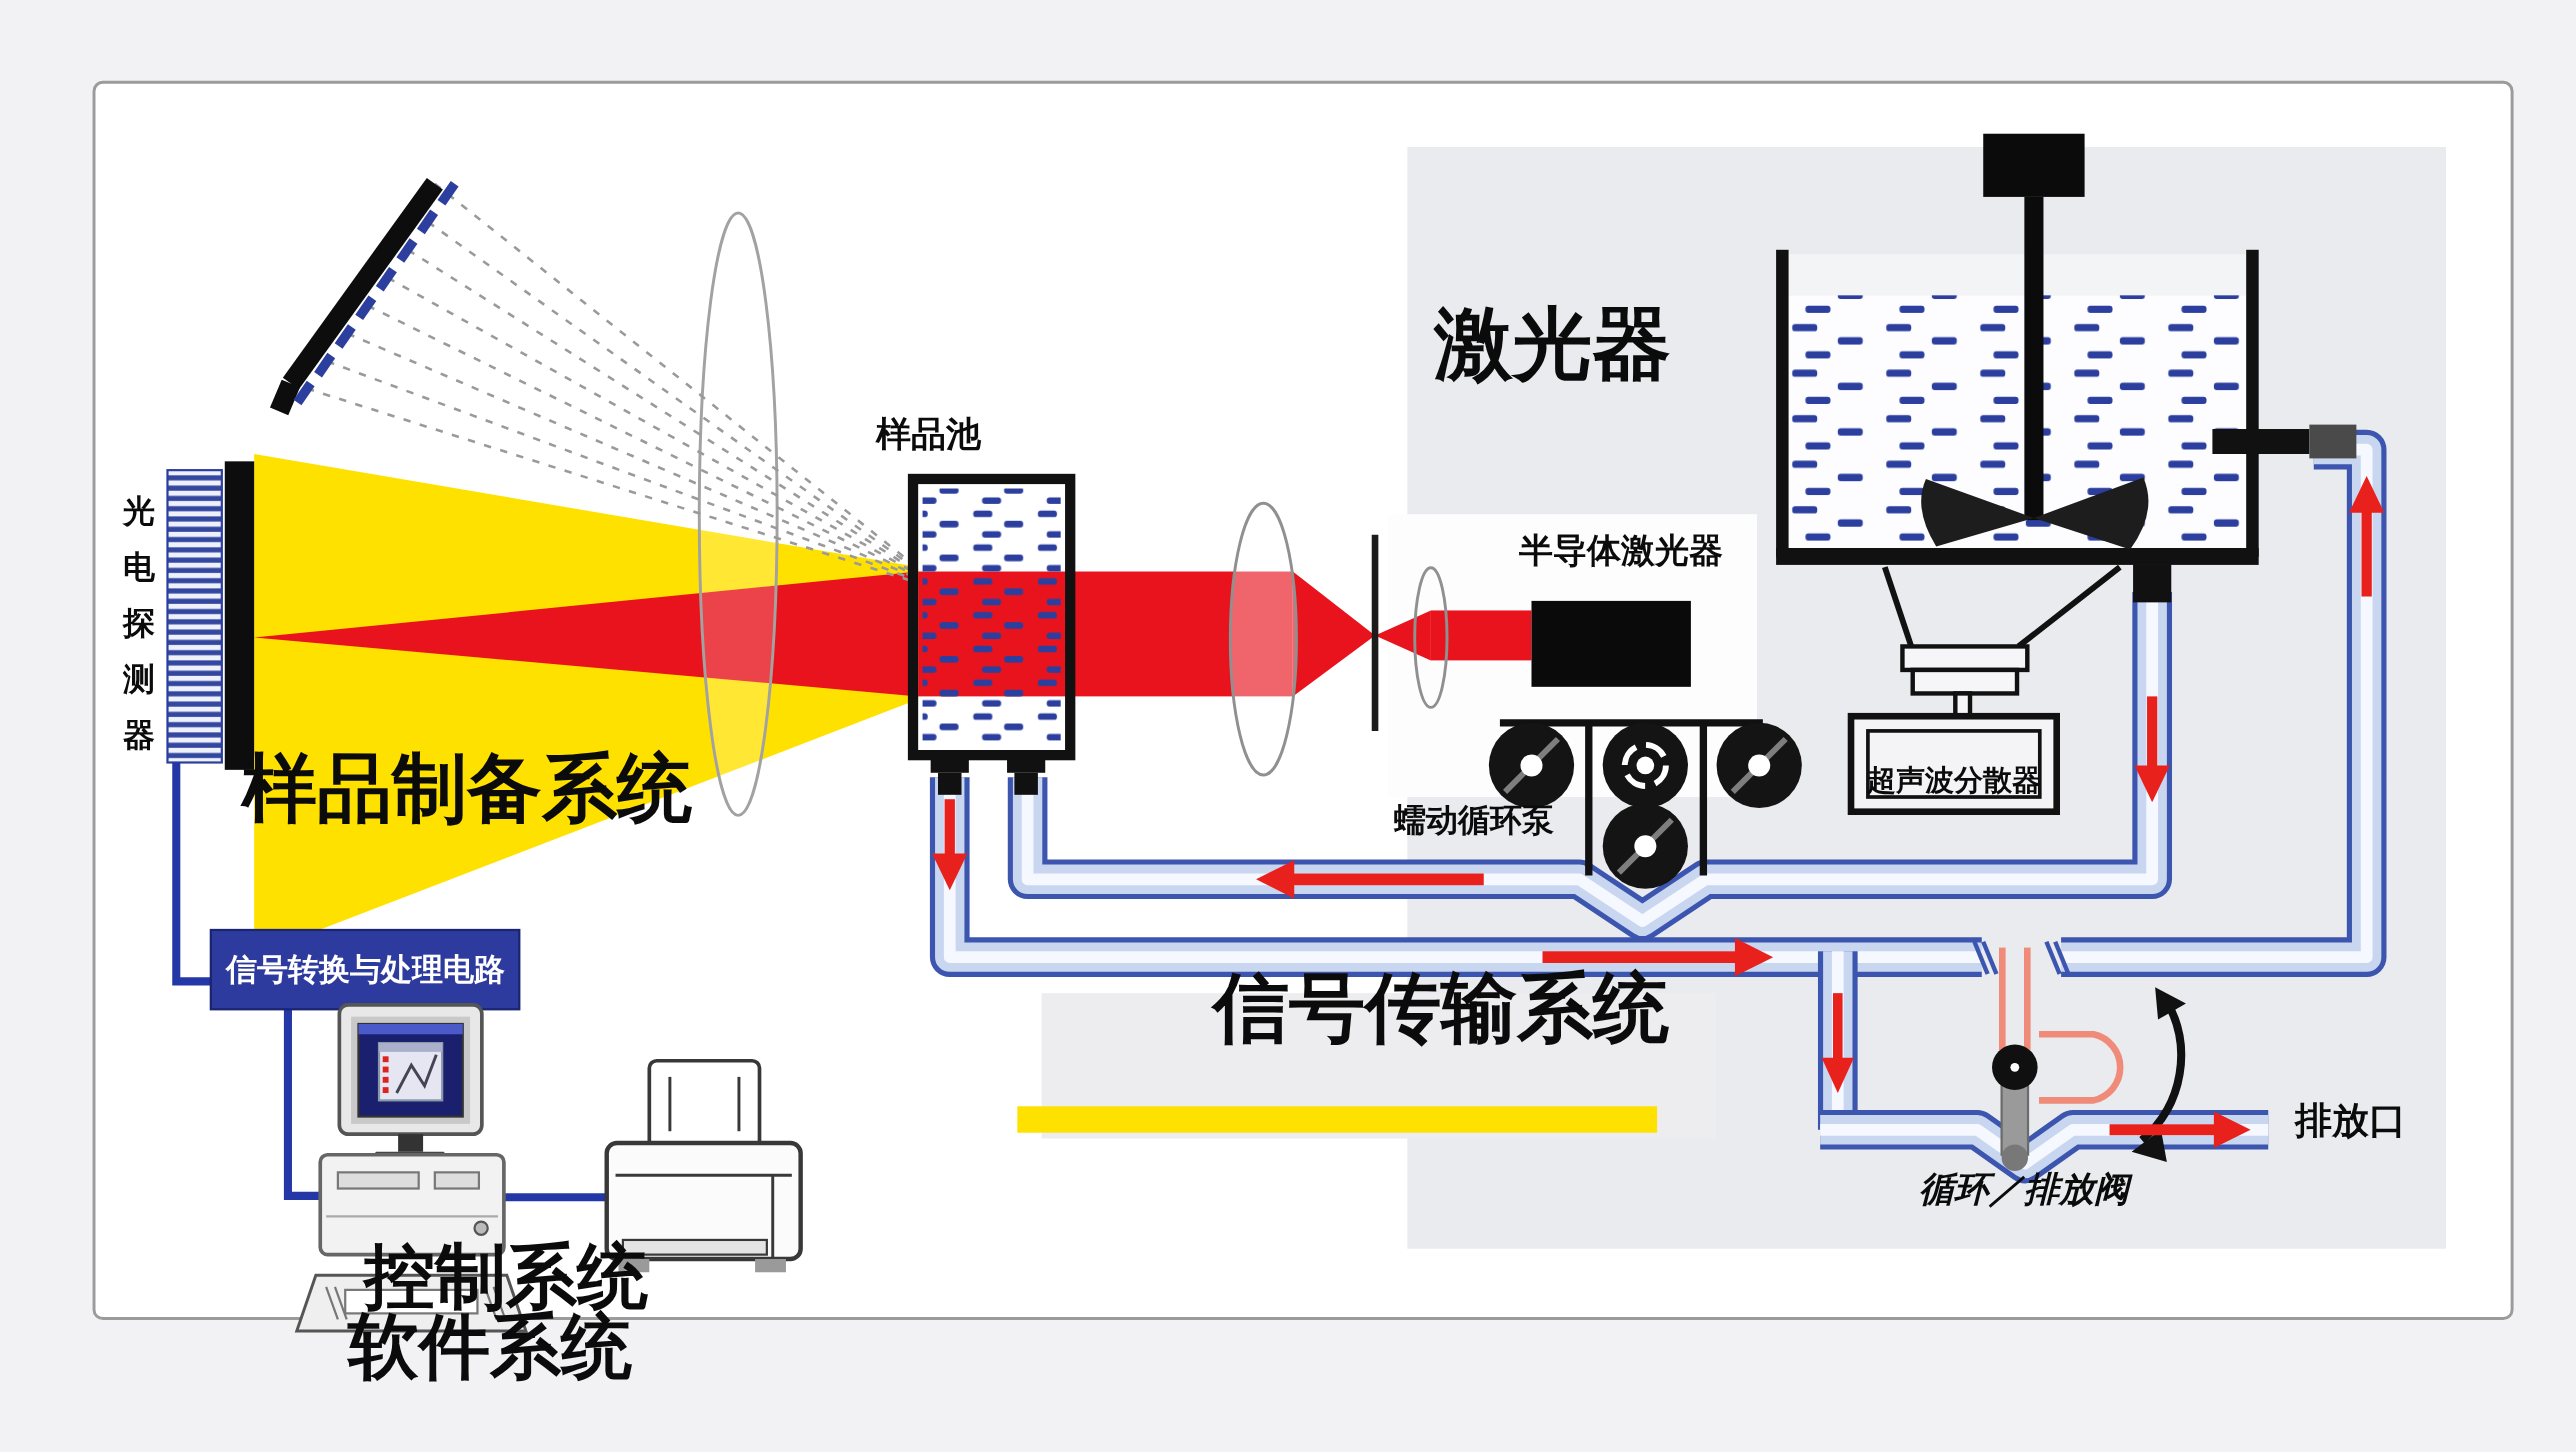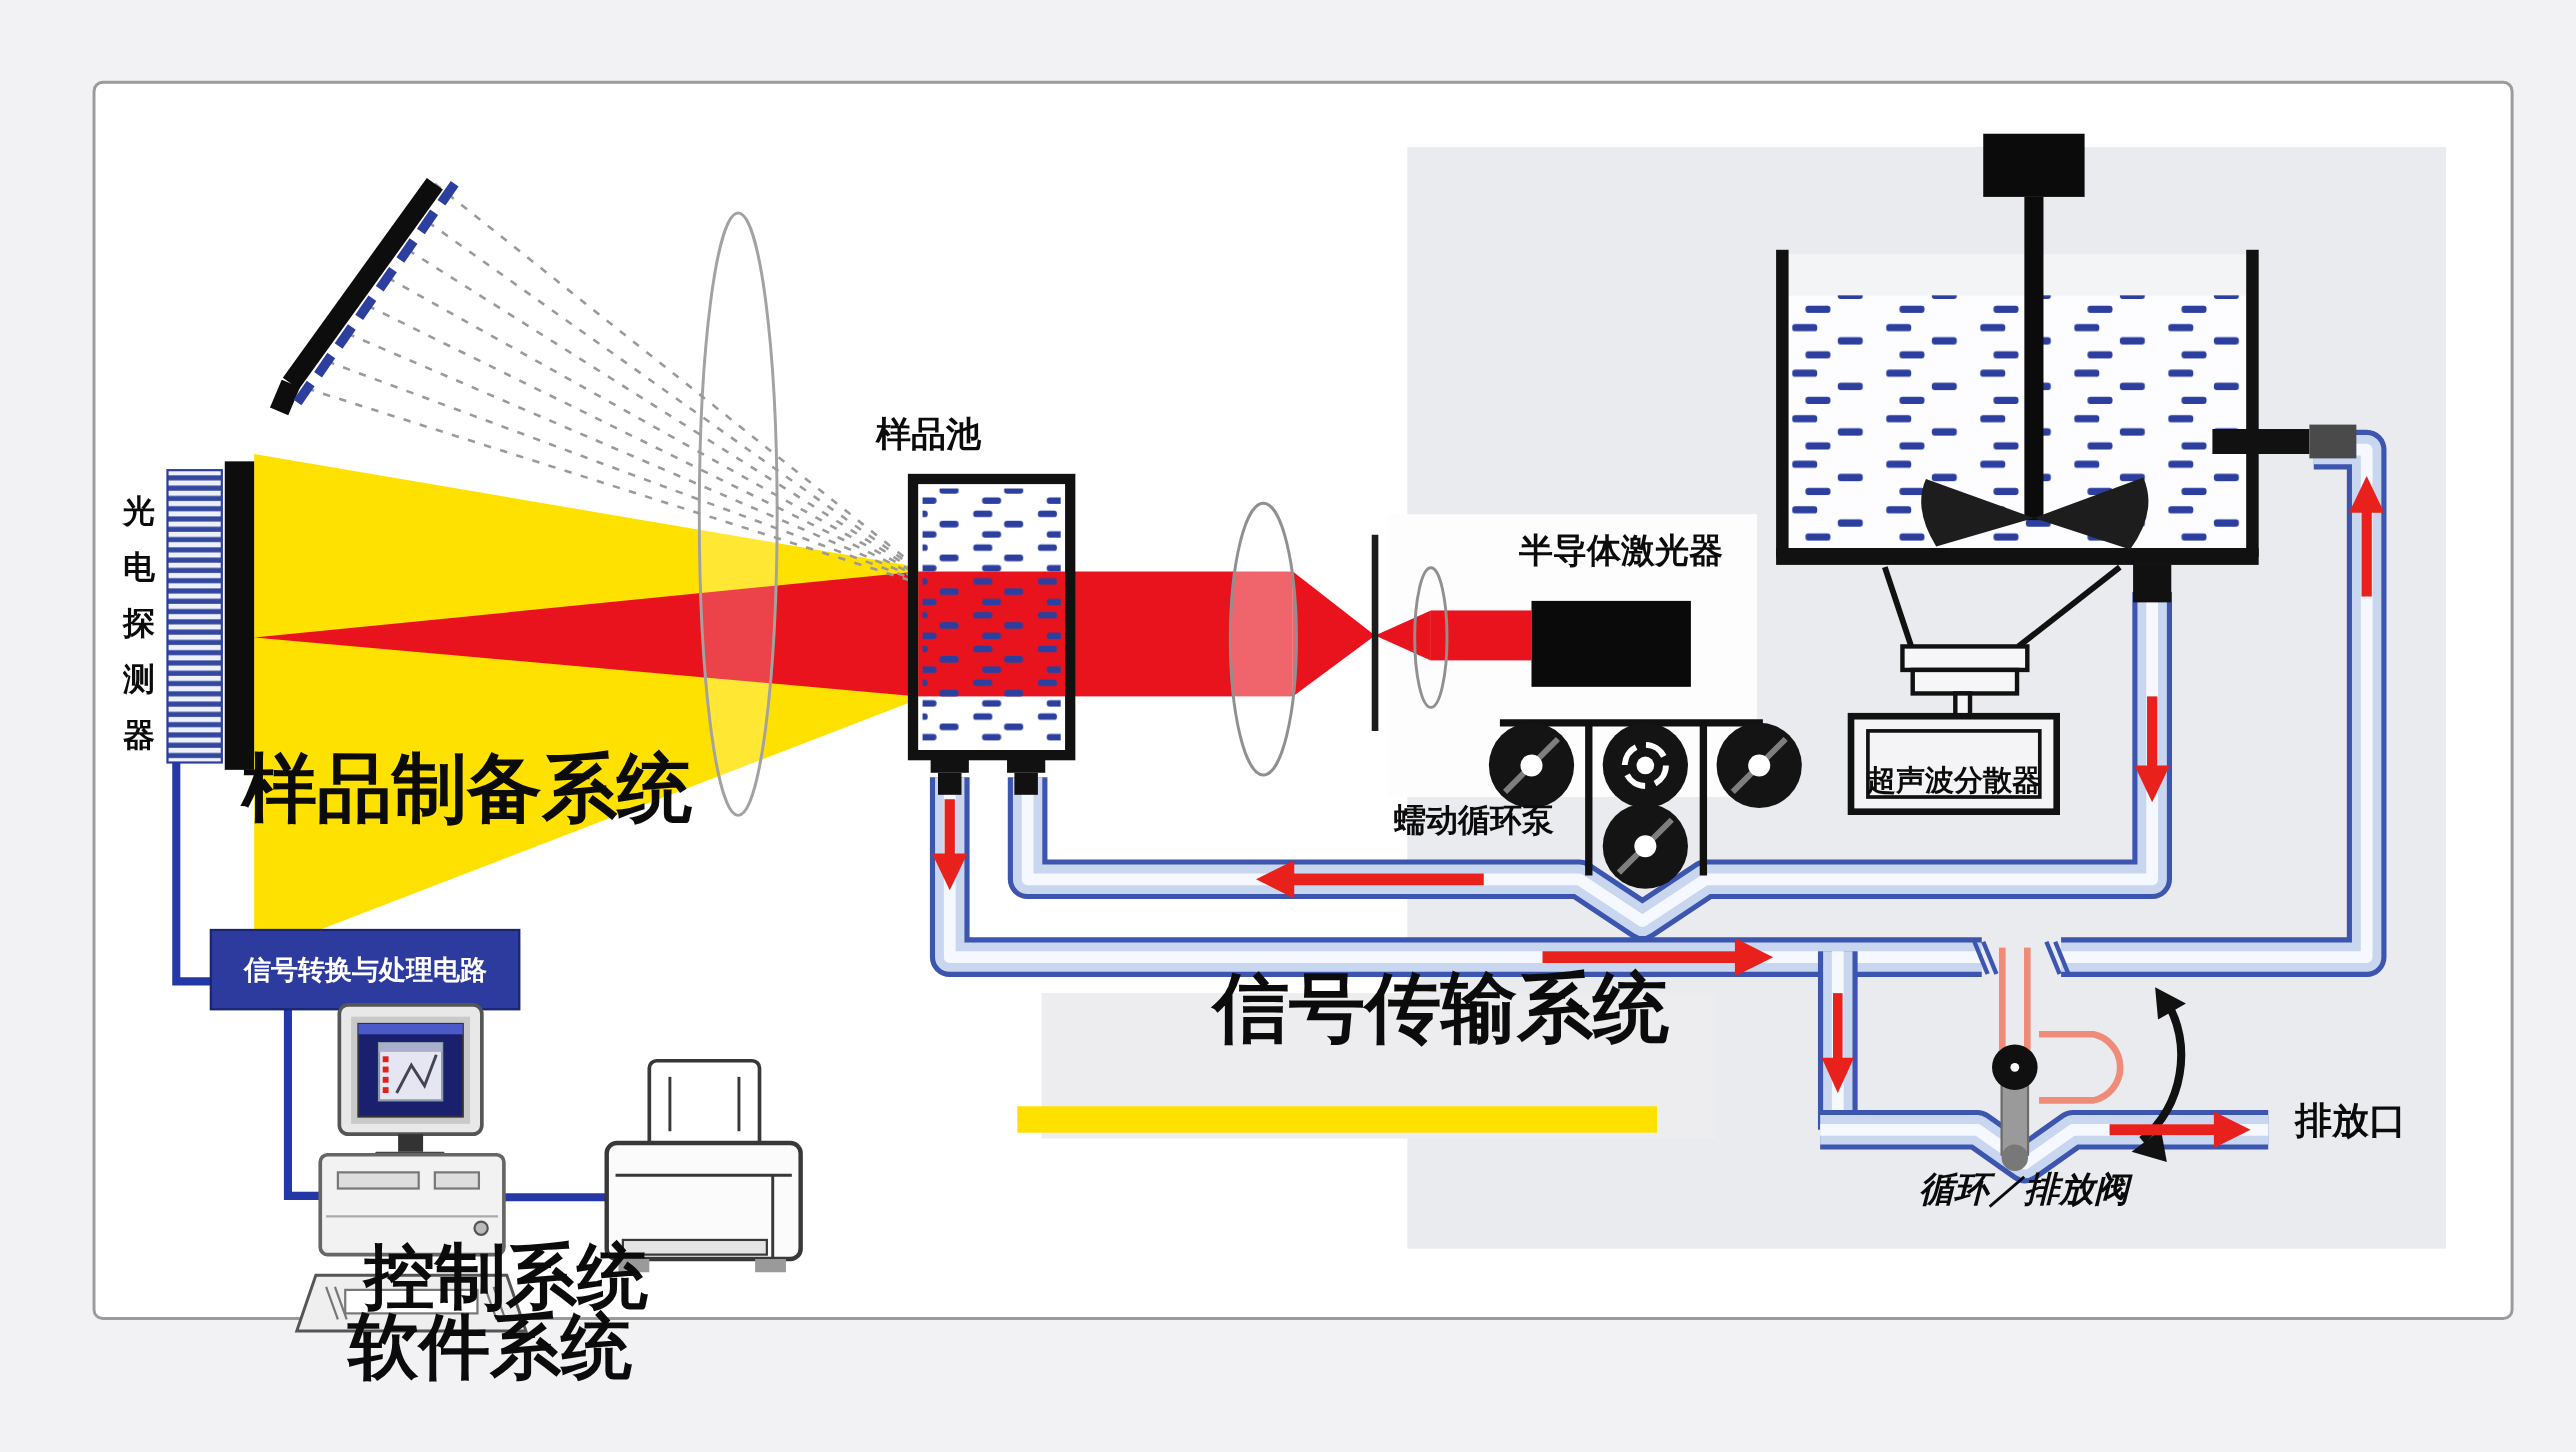--- a/index.html
+++ b/index.html
@@ -279,24 +279,25 @@
     <line x1="1052" y1="1600" x2="1052" y2="1712" stroke="#383838" stroke-width="4"></line>
     <rect x="842" y="1714" width="42" height="18" fill="#9a9a9a"></rect>
     <rect x="1028" y="1714" width="42" height="18" fill="#9a9a9a"></rect>
   </g>
 
   <rect x="1385" y="1506" width="871" height="36" class="beam-yellow"></rect>
 </svg>
 
 <div class="lbl lbl-vertical" style="left:123px;top:483px;width:37px;font-size:32px;line-height:56px;">光电探测器</div>
 <div class="lbl" style="left:242px;top:749px;font-size:75px;">样品制备系统</div>
-<div class="boxlbl" style="left:211px;top:930px;width:309px;height:79px;font-size:27px;color:#ffffff;text-align:right;">信号转换与处理电路</div>
+<div class="boxlbl" style="left:211px;top:930px;width:309px;height:79px;font-size:31px;color:#ffffff;text-align:right;">信号转换与处理电路</div>
 <div class="lbl" style="left:364px;top:1240px;font-size:71px;">控制系统</div>
 <div class="lbl" style="left:348px;top:1278px;font-size:71px;margin-top:32px;">软件系统</div>
 <div class="lbl" style="left:876px;top:416px;font-size:35px;">样品池</div>
+<div class="lbl" style="left:1434px;top:303px;font-size:79px;">激光器</div>
 <div class="lbl" style="left:1519px;top:533px;font-size:34px;">半导体激光器</div>
 <div class="lbl" style="left:1394px;top:804px;font-size:32px;">蠕动循环泵</div>
 <div class="boxlbl" style="left:1851px;top:743px;width:206px;font-size:29px;color:#0b0b0b;margin-top:18px;">超声波分散器</div>
 <div class="lbl" style="left:1213px;top:968px;font-size:76px;">信号传输系统</div>
 <div class="lbl" style="left:1919px;top:1171px;font-size:35px;font-style:italic;">循环／排放阀</div>
 <div class="lbl" style="left:2295px;top:1102px;font-size:37px;">排放口</div>
 
 </div>
 
 

